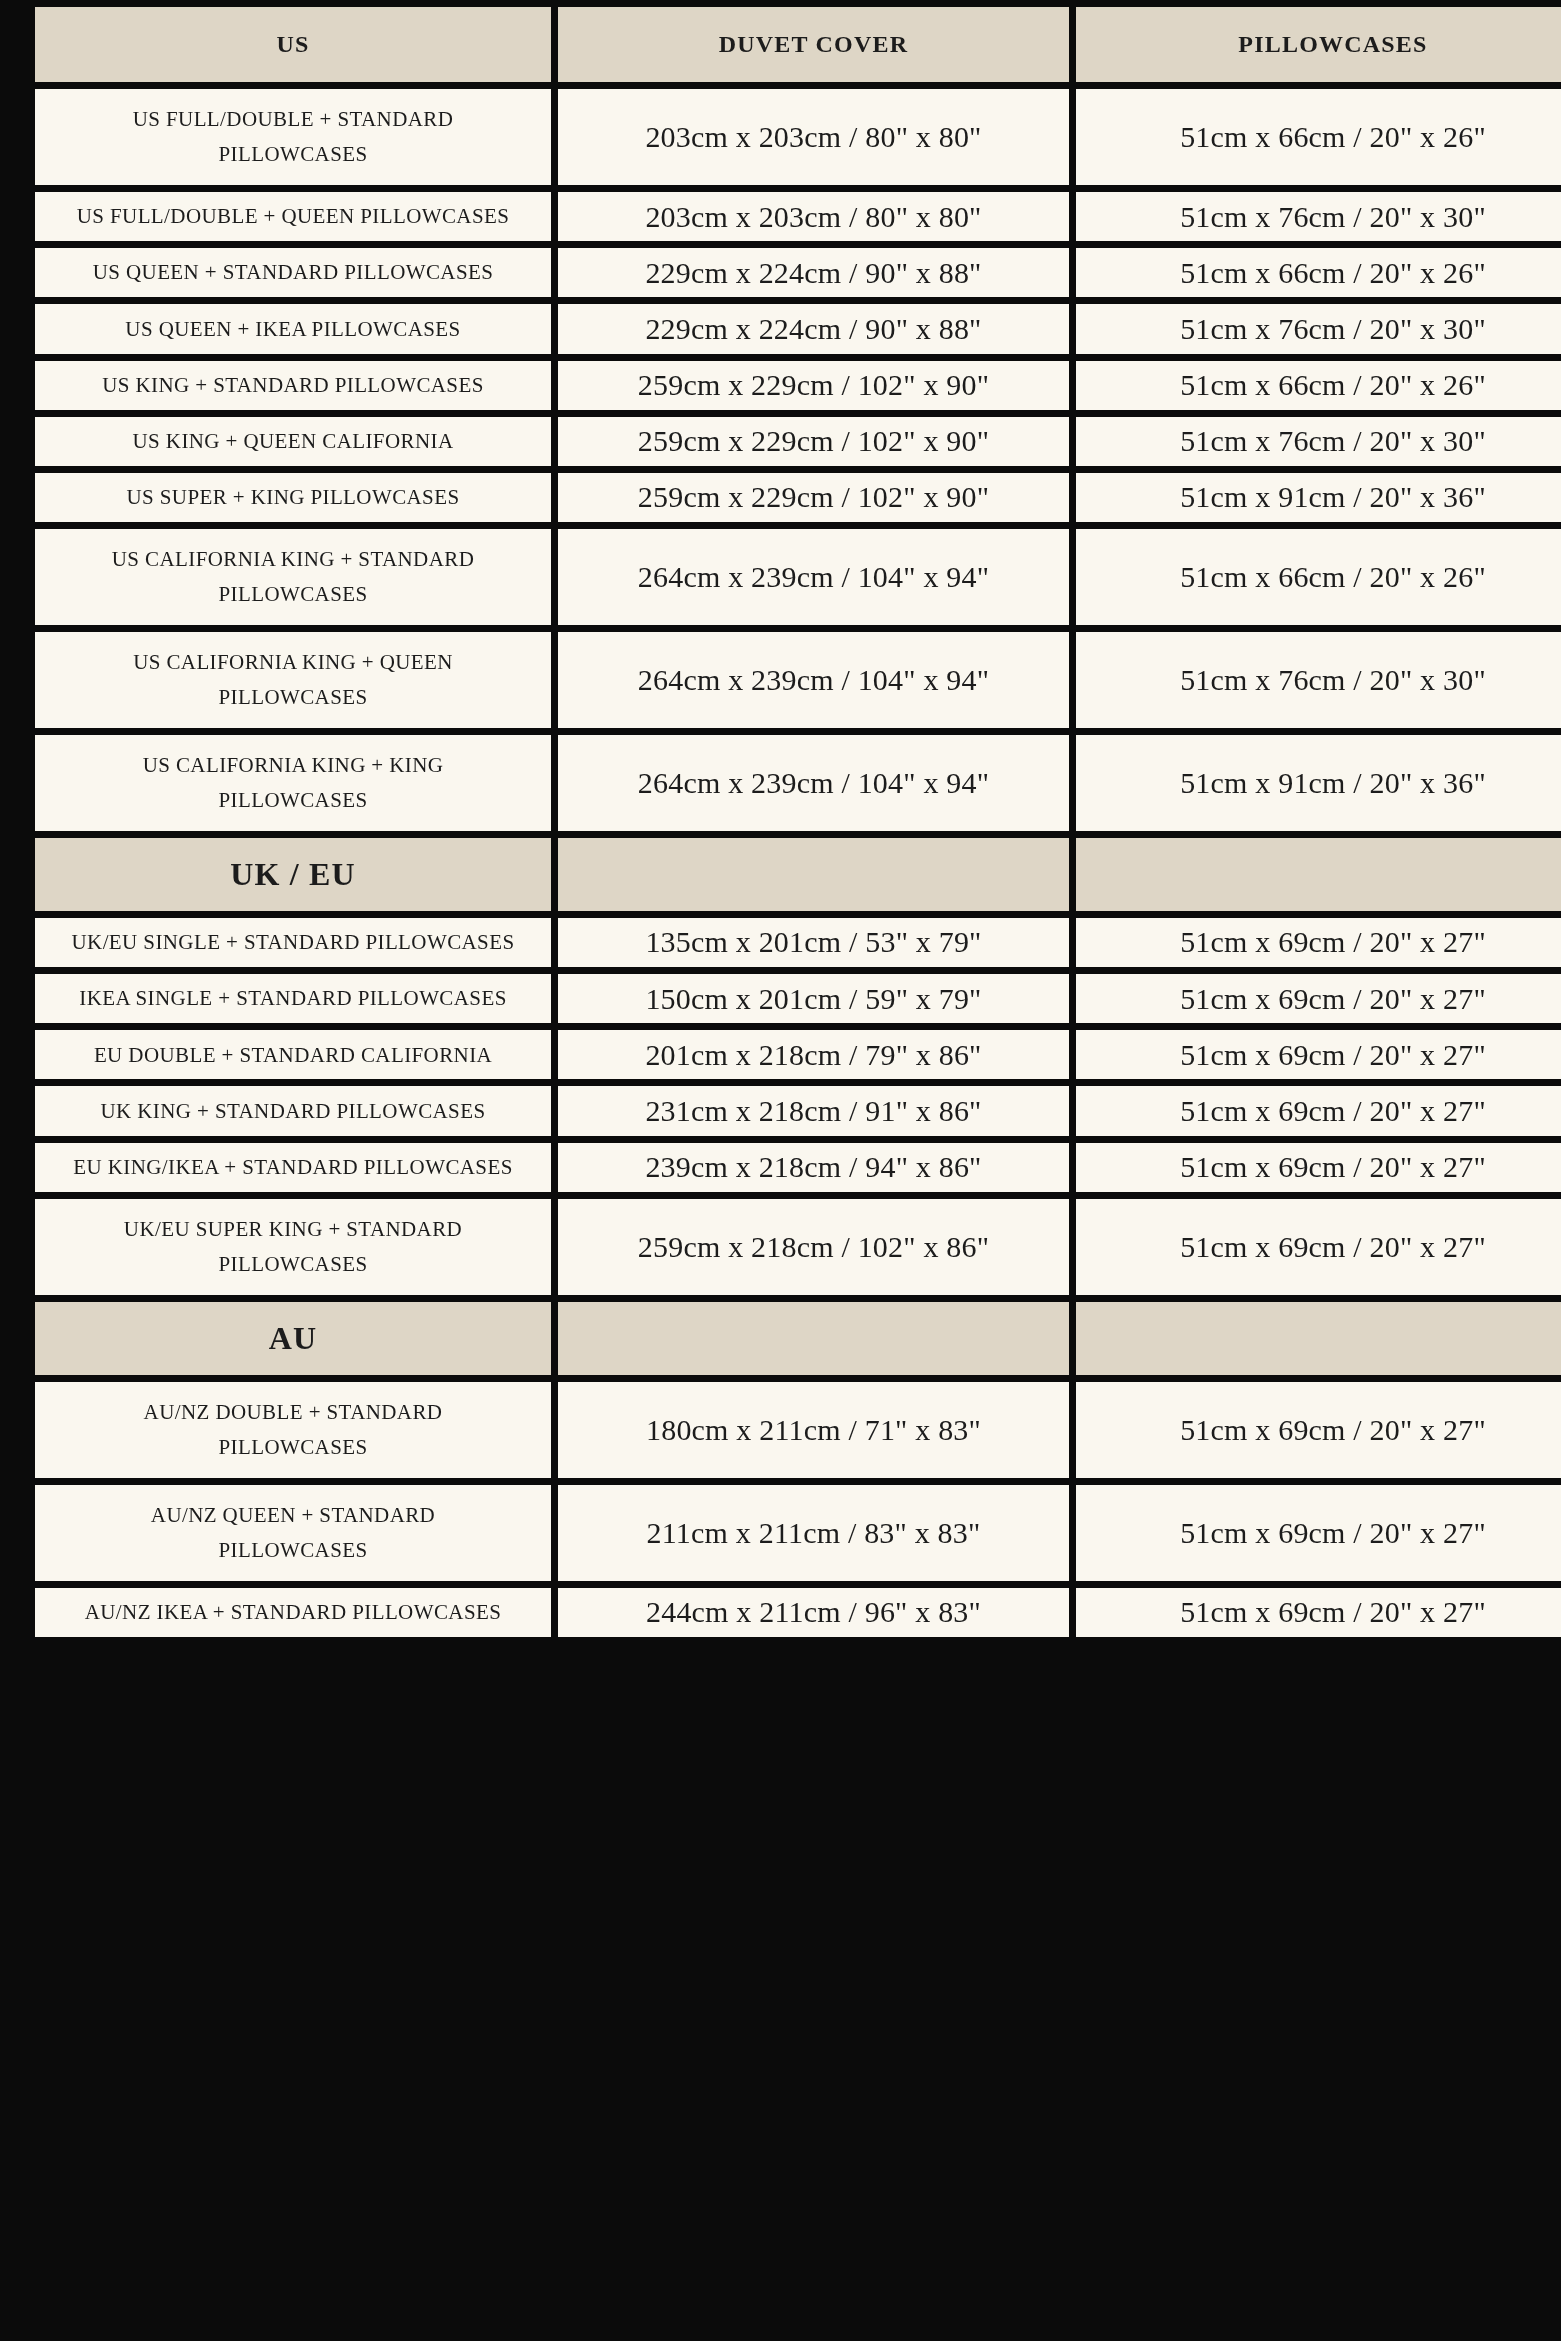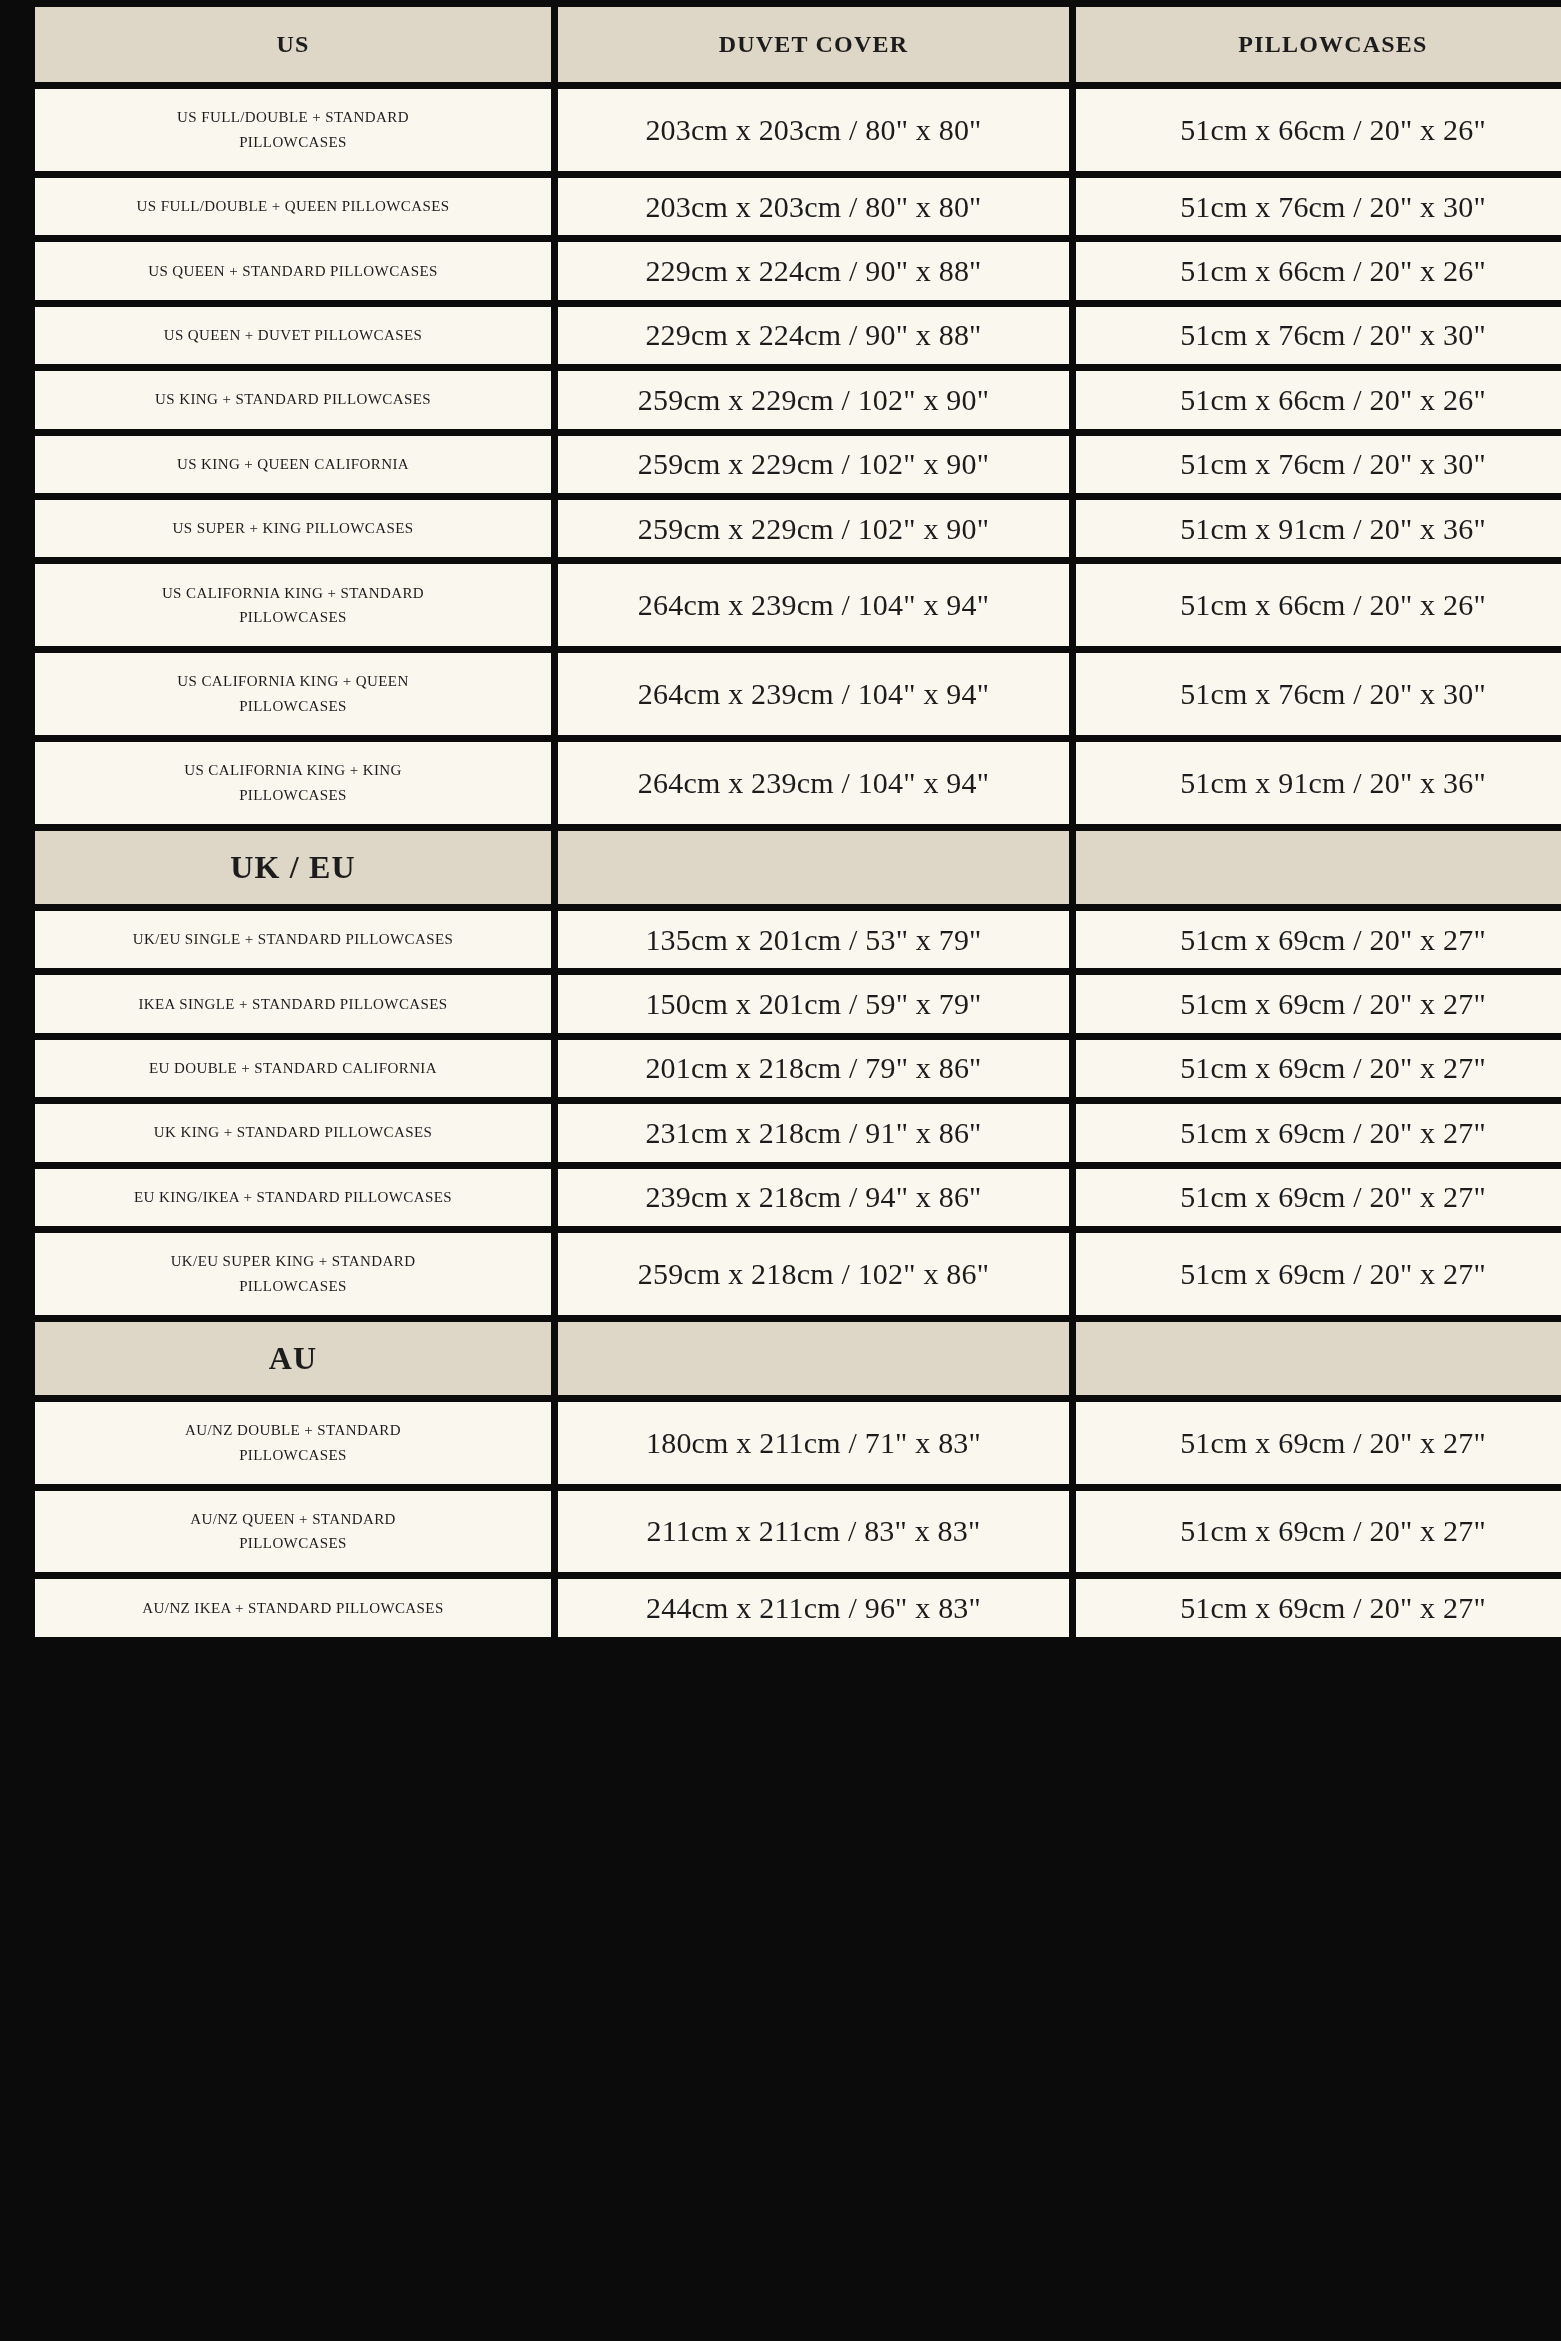--- a/index.html
+++ b/index.html
@@ -39,21 +39,21 @@
     letter-spacing: 1.2px;
   }
   tr.section-row { height: 80px; }
   tr.section-row td {
     background: var(--header-bg);
     font-size: 32px;
     font-weight: 700;
     letter-spacing: 1.2px;
   }
   td.label-cell {
-    font-size: 15px;
+    font-size: 21px;
     font-weight: 400;
     letter-spacing: 0.4px;
     line-height: 1.65;
     white-space: pre-line;
     padding: 0 7.8px;
   }
   td.value-cell {
     font-size: 30px;
     font-weight: 400;
     letter-spacing: 0.2px;
@@ -88,21 +88,21 @@
           <td class="label-cell">US FULL/DOUBLE + QUEEN PILLOWCASES</td>
           <td class="value-cell">203cm x 203cm / 80" x 80"</td>
           <td class="value-cell">51cm x 76cm / 20" x 30"</td>
         </tr>
         <tr>
           <td class="label-cell">US QUEEN + STANDARD PILLOWCASES</td>
           <td class="value-cell">229cm x 224cm / 90" x 88"</td>
           <td class="value-cell">51cm x 66cm / 20" x 26"</td>
         </tr>
         <tr>
-          <td class="label-cell">US QUEEN + DUVET PILLOWCASES</td>
+          <td class="label-cell">US QUEEN + IKEA PILLOWCASES</td>
           <td class="value-cell">229cm x 224cm / 90" x 88"</td>
           <td class="value-cell">51cm x 76cm / 20" x 30"</td>
         </tr>
         <tr>
           <td class="label-cell">US KING + STANDARD PILLOWCASES</td>
           <td class="value-cell">259cm x 229cm / 102" x 90"</td>
           <td class="value-cell">51cm x 66cm / 20" x 26"</td>
         </tr>
         <tr>
           <td class="label-cell">US KING + QUEEN CALIFORNIA</td>

